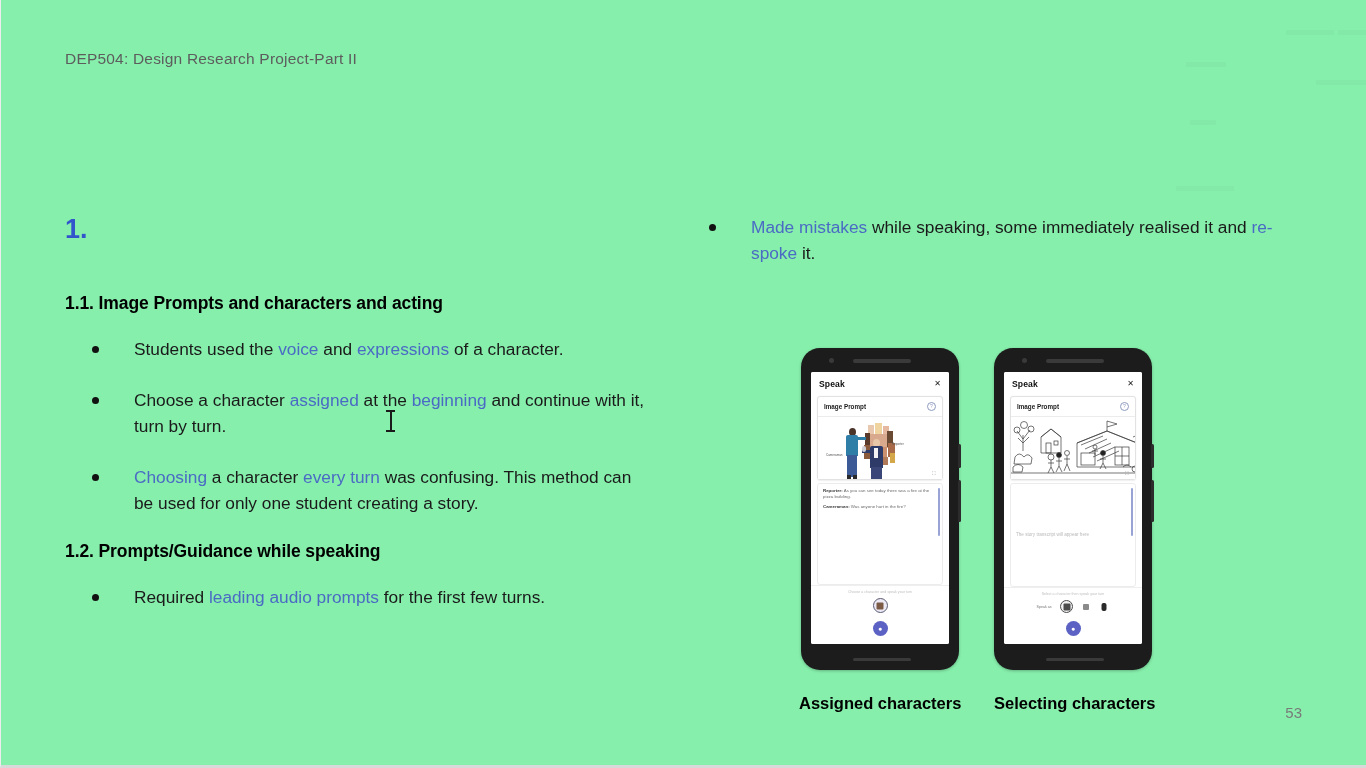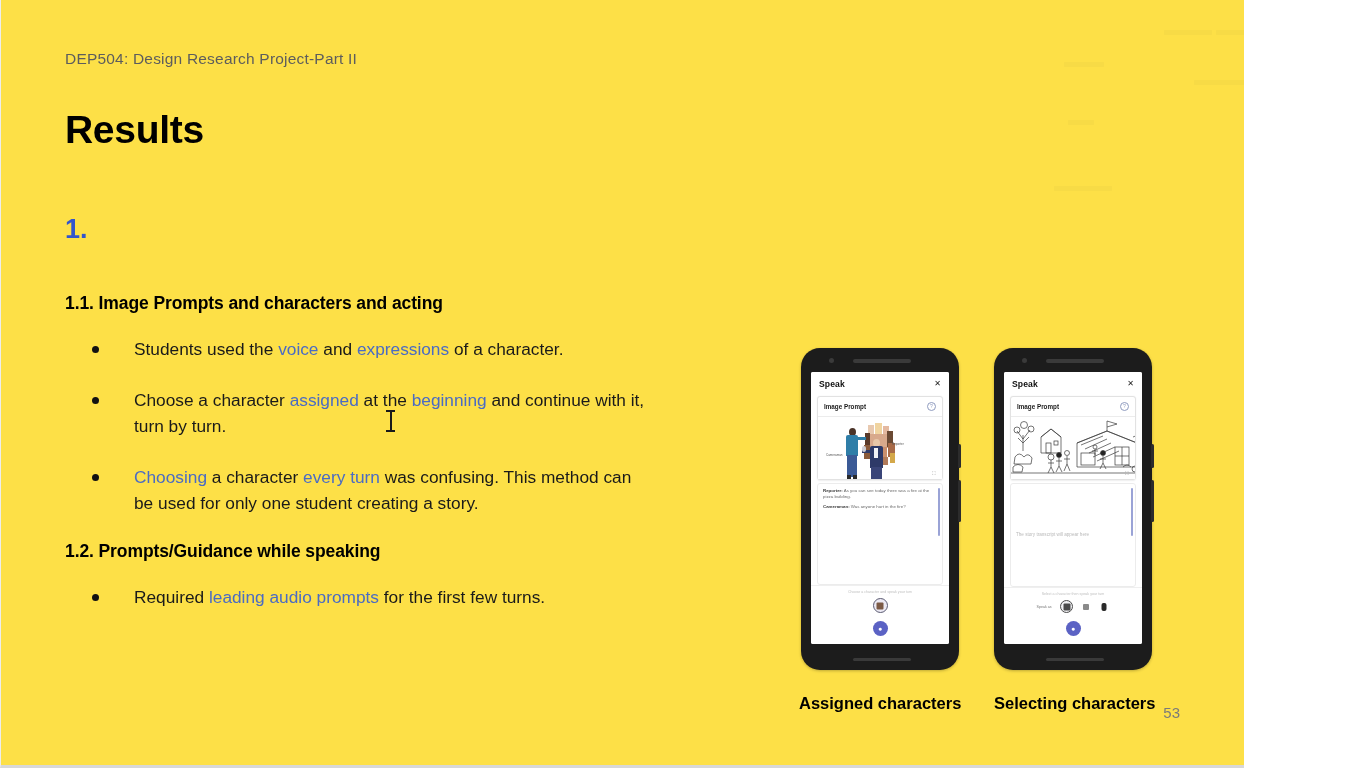--- a/index.html
+++ b/index.html
@@ -10,23 +10,23 @@
   body {
     width: 1366px;
     height: 768px;
     font-family: "Liberation Sans", sans-serif;
     color: #111111;
     overflow: hidden;
   }
 
   .slide {
     position: relative;
-    width: 1244px;
+    width: 1366px;
     height: 768px;
-    background: #fde047;
+    background: #86efac;
     box-sizing: border-box;
     border-bottom: 3px solid #d8d8d8;
     border-left: 1px solid #ededed;
     overflow: hidden;
   }
 
   
   .ghost-layer {
     position: absolute;
     top: 0; right: 0;
@@ -413,41 +413,43 @@
     <div class="ghost-line" style="left:120px;top:30px;width:48px;"></div>
     <div class="ghost-line" style="left:172px;top:30px;width:36px;"></div>
     <div class="ghost-line" style="left:20px;top:62px;width:40px;"></div>
     <div class="ghost-line" style="left:150px;top:80px;width:52px;"></div>
 
     <div class="ghost-line" style="left:24px;top:120px;width:26px;"></div>
     <div class="ghost-line" style="left:10px;top:186px;width:58px;"></div>
   </div>
 
   <div class="doc-header">DEP504: Design Research Project-Part II</div>
-  <div class="page-title">Results</div>
 
   <div class="col-left">
     <div class="section-heading">
       <span class="num">1.</span>
     </div>
 
     <div class="sub-heading">1.1. Image Prompts and characters and acting</div>
     <ul class="bullets">
       <li><span><span>Students used the </span><span class="hl">voice</span><span> and </span><span class="hl">expressions</span><span> of a character.</span></span></li>
       <li><span><span>Choose a character </span><span class="hl">assigned</span><span> at the </span><span class="hl">beginning</span><span> and continue with it, turn by turn.</span></span></li>
       <li><span><span class="hl">Choosing</span><span> a character </span><span class="hl">every turn</span><span> was confusing. This method can be used for only one student creating a story.</span></span></li>
     </ul>
 
     <div class="sub-heading">1.2. Prompts/Guidance while speaking</div>
     <ul class="bullets tight">
       <li><span><span>Required </span><span class="hl">leading audio prompts</span><span> for the first few turns.</span></span></li>
     </ul>
   </div>
 
   <div class="col-right">
+    <ul class="bullets">
+      <li><span><span class="hl">Made mistakes</span><span> while speaking, some immediately realised it and </span><span class="hl">re-spoke</span><span> it.</span></span></li>
+    </ul>
   </div>
 
   <div class="phones">
 
     <div class="phone-wrap p1">
       <div class="phone">
         <div class="phone-cam"></div>
         <div class="phone-speaker"></div>
         <div class="phone-home"></div>
         <div class="phone-btn b1"></div>

